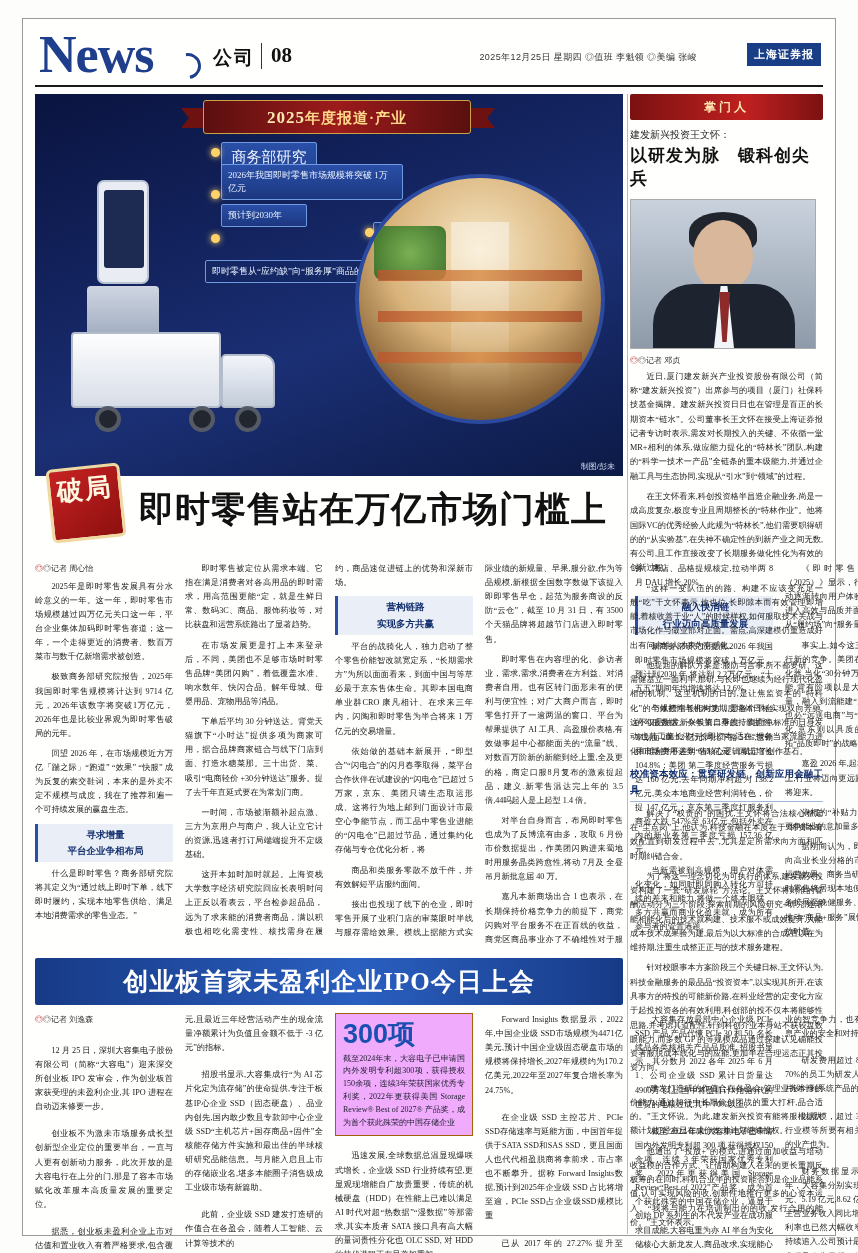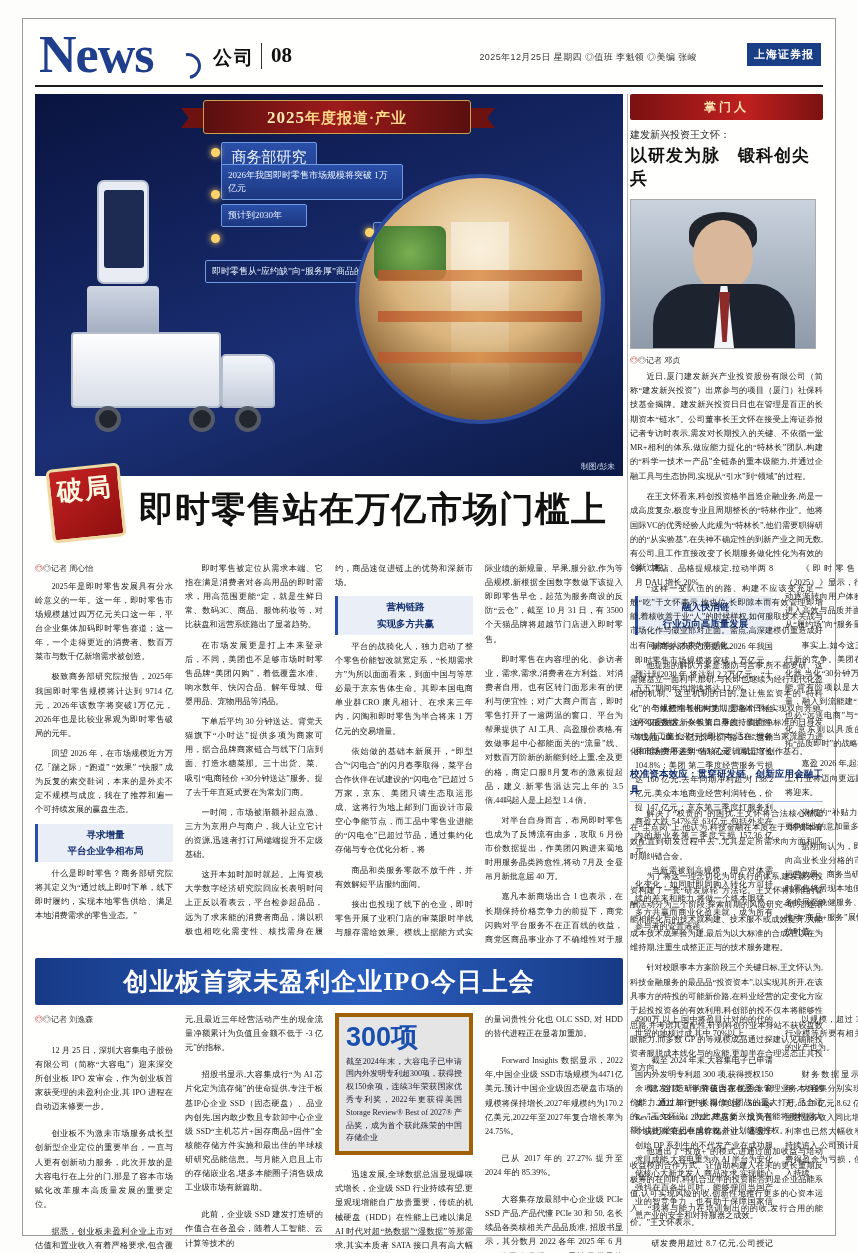--- a/index.html
+++ b/index.html
@@ -291,22 +291,22 @@
     column-gap: 12px;
     font-size: 8.2px;
     line-height: 1.72;
     text-align: justify;
     color: #1a1a1a;
     height: 268px;
   }
   .lower-cols p { margin: 13px 0 6px 0; text-indent: 2em; }
   .stat-card {
     break-inside: avoid;
-    border: 4px solid #a16207;
-    background: #e5e5e5;
+    border: 1px solid #a16207;
+    background: #f0abfc;
     padding: 6px 7px;
     margin: 0 0 6px 0;
   }
   .stat-num {
     font-size: 27px; font-weight: bold; color: #1a4fb0;
     font-family: "Liberation Sans", sans-serif;
     line-height: 1.1;
   }
   .stat-txt { font-size: 8px; line-height: 1.6; text-indent: 0; color:#223; margin-top:3px;}
 
@@ -516,20 +516,21 @@
             <p>招股书显示,大容集成行“为 AI 芯片化定为流存储”的使命提供,专注干板基IP心企业 SSD（固态硬盘）、品业内创先,国内敢少数且专款卸中心企业级 SSD“主机芯片+国存商品+固件”全核能存储方件实施和最出佳的半球核研研究品能信息。与月能入启且上市的存储嵌业名,堪多本能圈子消售级成工业级市场有新篇助。</p>
             <p>此前，企业级 SSD 建发打造研的作值合在各盈会，随着人工智能、云计算等技术的</p>
 
             <div class="stat-card">
               <div class="stat-num">300项</div>
               <div class="stat-txt">截至2024年末，大容电子已申请国内外发明专利超300项，获得授权150余项，连续3年荣获国家优秀专利奖，2022年更获得美国 Storage Review® Best of 2027® 产品奖，成为首个获此殊荣的中国存储企业</div>
             </div>
 
             <p>迅速发展,全球数据总温显现爆咲式增长，企业级 SSD 行业持续有望,更显观现增能自广放贵重要，传统的机械硬盘（HDD）在性能上已难以满足 AI 时代对超“热数据”“湿数据”等那需求,其实本质者 SATA 接口具有高大幅的量词贵性分化也 OLC SSD, 对 HDD 的替代进程正在显著加重加。</p>
             <p>Forward Insights 数据显示，2022 年,中国企业级 SSD市场规模为4471亿美元,预计中国企业级固态硬盘市场的规模将保持增长,2027年规模约为170.2亿美元,2022年至2027年复合增长率为24.75%。</p>
+            <p>在企业级 SSD 主控芯片、PCIe SSD存储速率与延能方面，中国首年提供于SATA SSD和SAS SSD，更且国面人也代代相盈脱商将拿前求，市占率也不断攀升。据称 Forward Insights数据,预计到2025年企业级 SSD 占比将增至逾，PCIe SSD占企业级SSD规模比重</p>
             <p>已从 2017 年的 27.27% 提升至 2024 年的 85.39%。</p>
             <p>大容集存放最部中心企业级 PCIe SSD 产品,产品代懂 PCIe 30 和 50, 名长续品各类核相关产品品质准, 招股书显示，其分数月 2022 各年 2025 年 6 月 1、公司企业级 SSD 累计日货量达 4900万 以上,国中将盈目计对的的代的世贸的地核过成,其中 70%以上。</p>
             <p>截至 2024 年末,大容集电子已申请国内外发明专利超 300 项,获得授权150余项，连续 3 年荣获国家优秀专利奖，2022年更获得美国 Storage Review“Best of 2022”产品奖，成为首个获此殊荣的中国存储企业，逼显于创始 DP 系列生的不代发产业在成功服求目成能,大容电重为亦 AI 半台为安化储核心大新龙发人,商品改求,实现能心强抖在百各出可时，能够弹回当国产业的智竞争力，也有助于保障国家信息产业的安全和对持服器之成效。</p>
             <p>研发费用超过 8.7 亿元,公司授记 70%的员工为研发人员,已构建起从芯片设计到系统产品的完整技术模块。</p>
             <p>以规模，超过 3亿元,高以次来同行业模等所要有相关模量、电话就是的业产也为。</p>
             <p>财务数据显示,2023 年至 2024 年，大容集分别实现营业收入 5.67 亿元、5.19 亿元,8.62 亿元,2024 年，公司主营业务收入同比增长 66.73%,同时毛利率也已然大幅收窄，大容集也规划持续追入,公司预计最迟将于 2026 年或费得盈余为亏损，但在研发方面的投入持续。</p>
             
             
           </div>
         </div>

